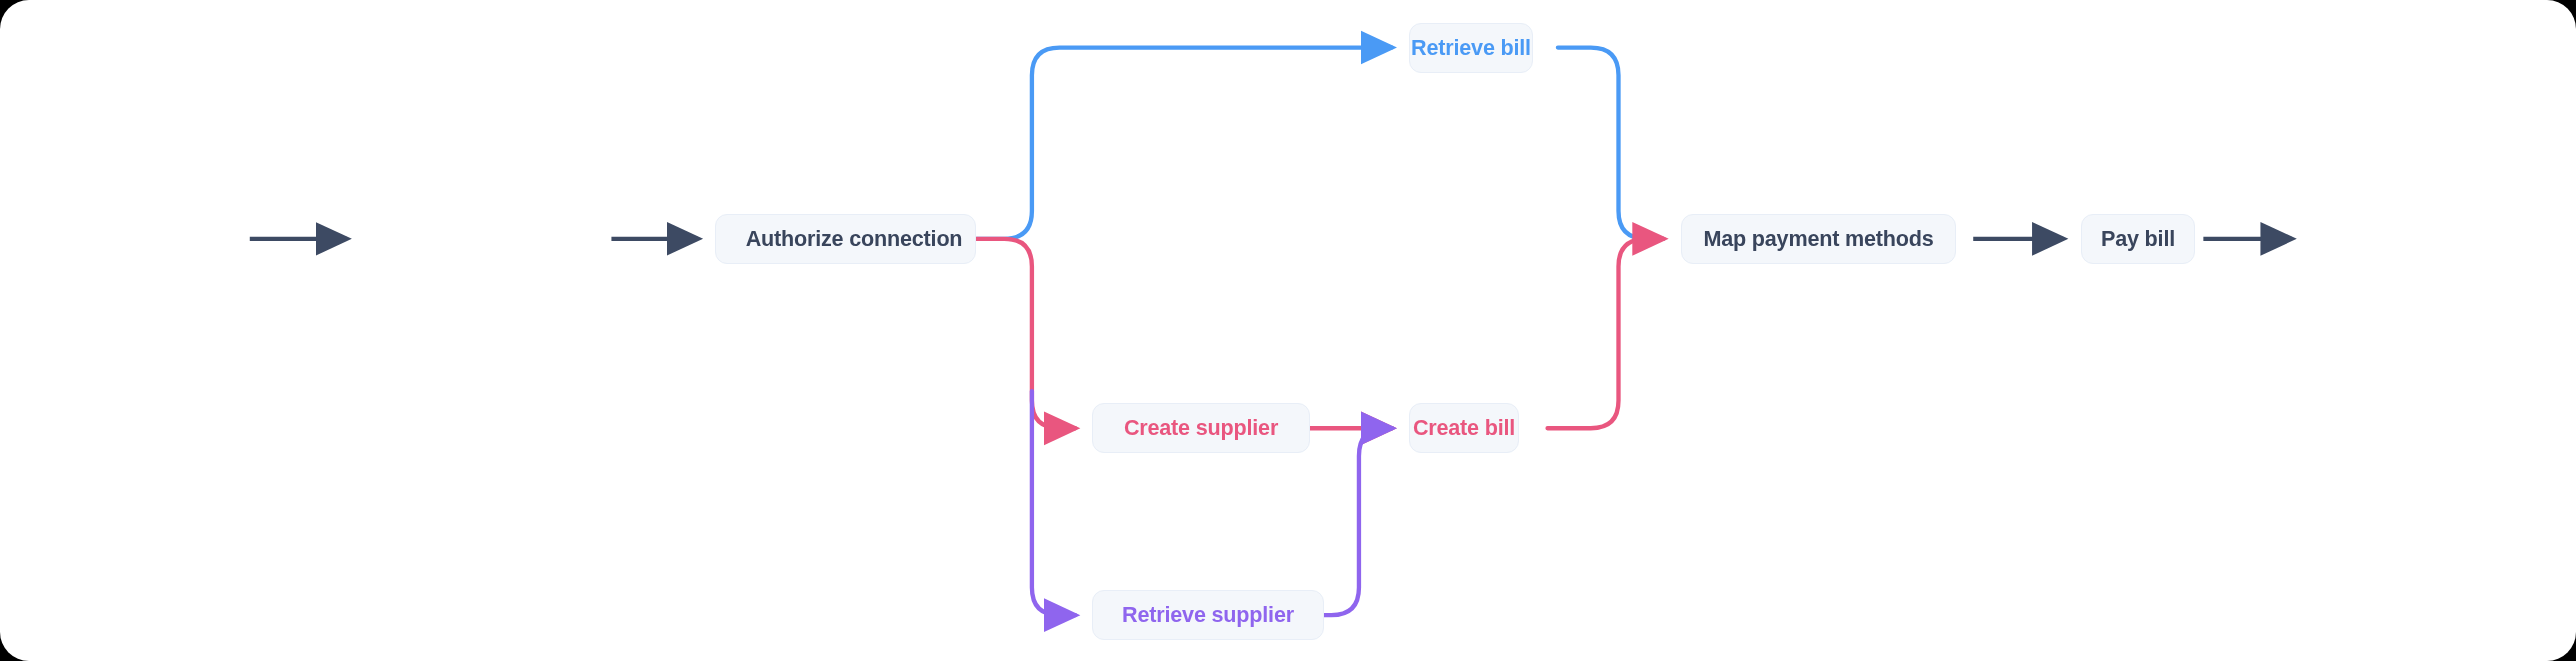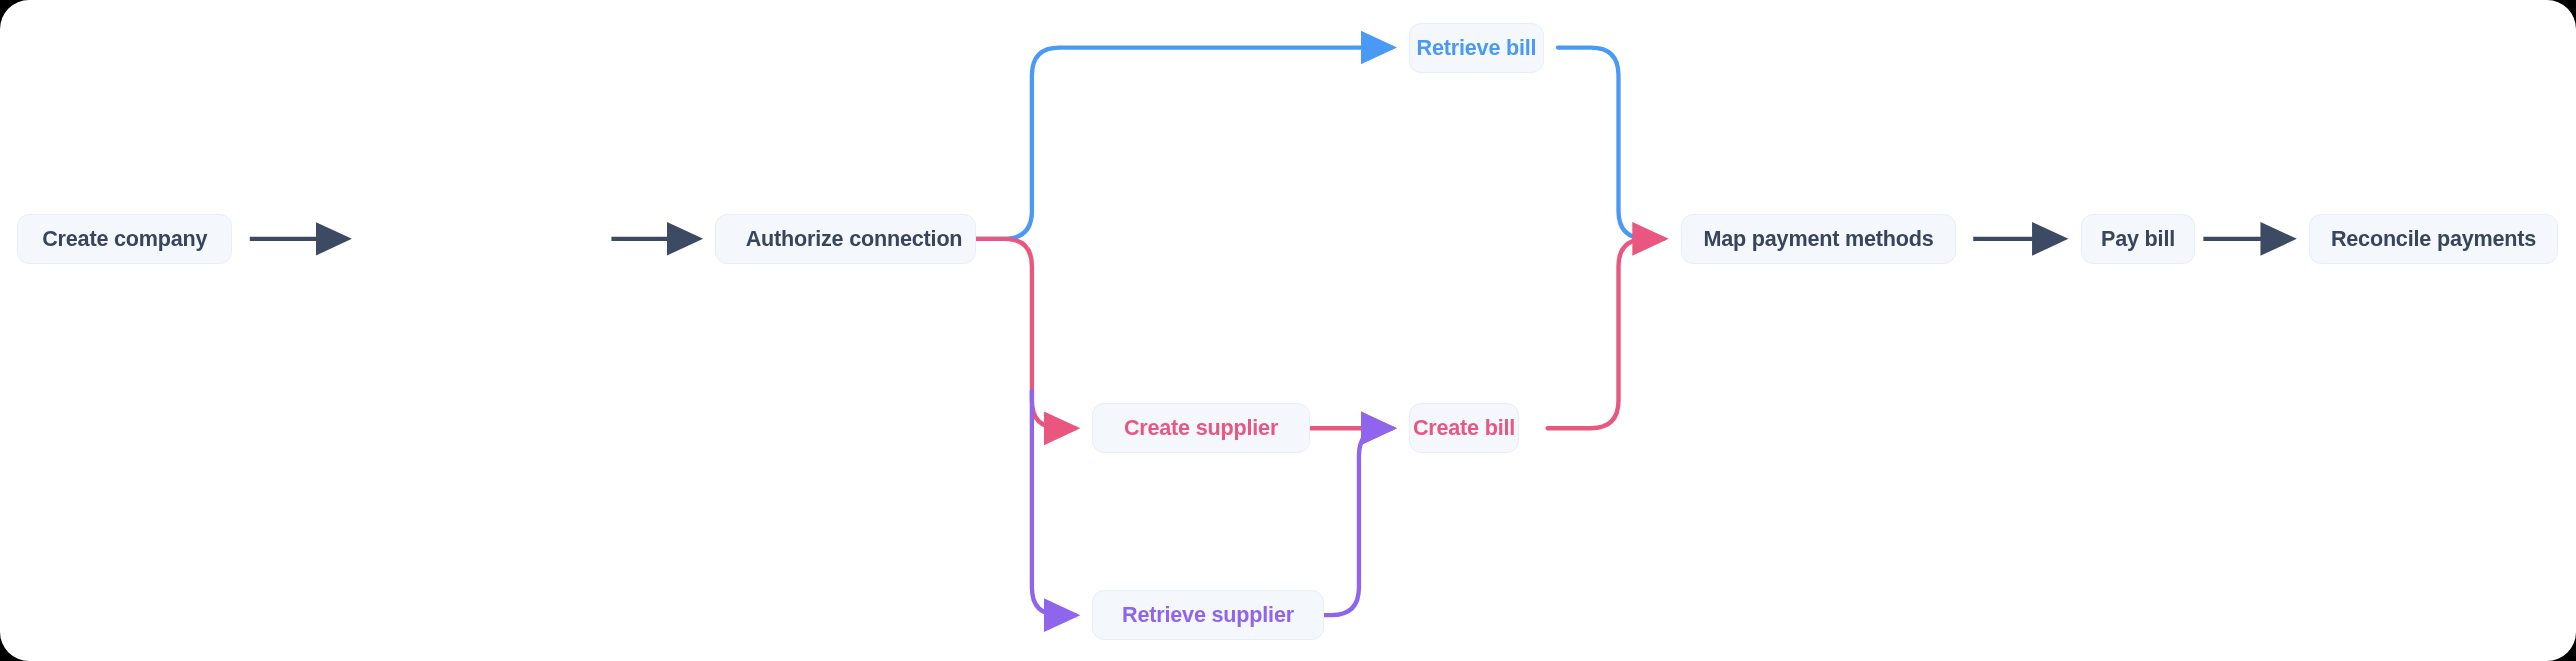--- a/index.html
+++ b/index.html
@@ -90,44 +90,38 @@
 
     <path d="M1510,711 L1538,711 Q1570,711 1570,679 L1570,527 Q1570,495 1602,495 L1608,495" fill="none" stroke="#8f65ee" stroke-width="5" stroke-linecap="round" marker-end="url(#ah-purple)"></path>
 
     <path d="M1788,495 L1838,495 Q1870,495 1870,463 L1870,308 Q1870,276 1902,276 L1922,276" fill="none" stroke="#e9567f" stroke-width="5" stroke-linecap="round" marker-end="url(#ah-pink)"></path>
 
     <path d="M2280,276 L2384,276" fill="none" stroke="#3d4a63" stroke-width="5" marker-end="url(#ah-dark)"></path>
 
     <path d="M2546,276 L2648,276" fill="none" stroke="#3d4a63" stroke-width="5" marker-end="url(#ah-dark)"></path>
   </svg>
 
-  <div class="node" style="left:17.3px; top:214px; width:215px;">
-    <span>Create company</span>
-  </div>
 
 
   <div class="node" style="left:715px; top:214px; width:261px;padding-left:36px;">
     <span>Authorize connection</span>
   </div>
 
-  <div class="node c-blue" style="left:1409px; top:22.5px; width:135px;">
+  <div class="node c-blue" style="left:1409px; top:22.5px; width:124px;">
     <span>Retrieve bill</span>
   </div>
 
   <div class="node" style="left:1681px; top:214px; width:275px;">
     <span>Map payment methods</span>
   </div>
 
   <div class="node" style="left:2081px; top:214px; width:114px;">
     <span>Pay bill</span>
   </div>
 
-  <div class="node" style="left:2309px; top:214px; width:249px;">
-    <span>Reconcile payments</span>
-  </div>
 
   <div class="node c-pink" style="left:1092px; top:403px; width:218px;">
     <span>Create supplier</span>
   </div>
 
   <div class="node c-pink" style="left:1409px; top:403px; width:110px;">
     <span>Create bill</span>
   </div>
 
   <div class="node c-purple" style="left:1092px; top:590px; width:232px;">

